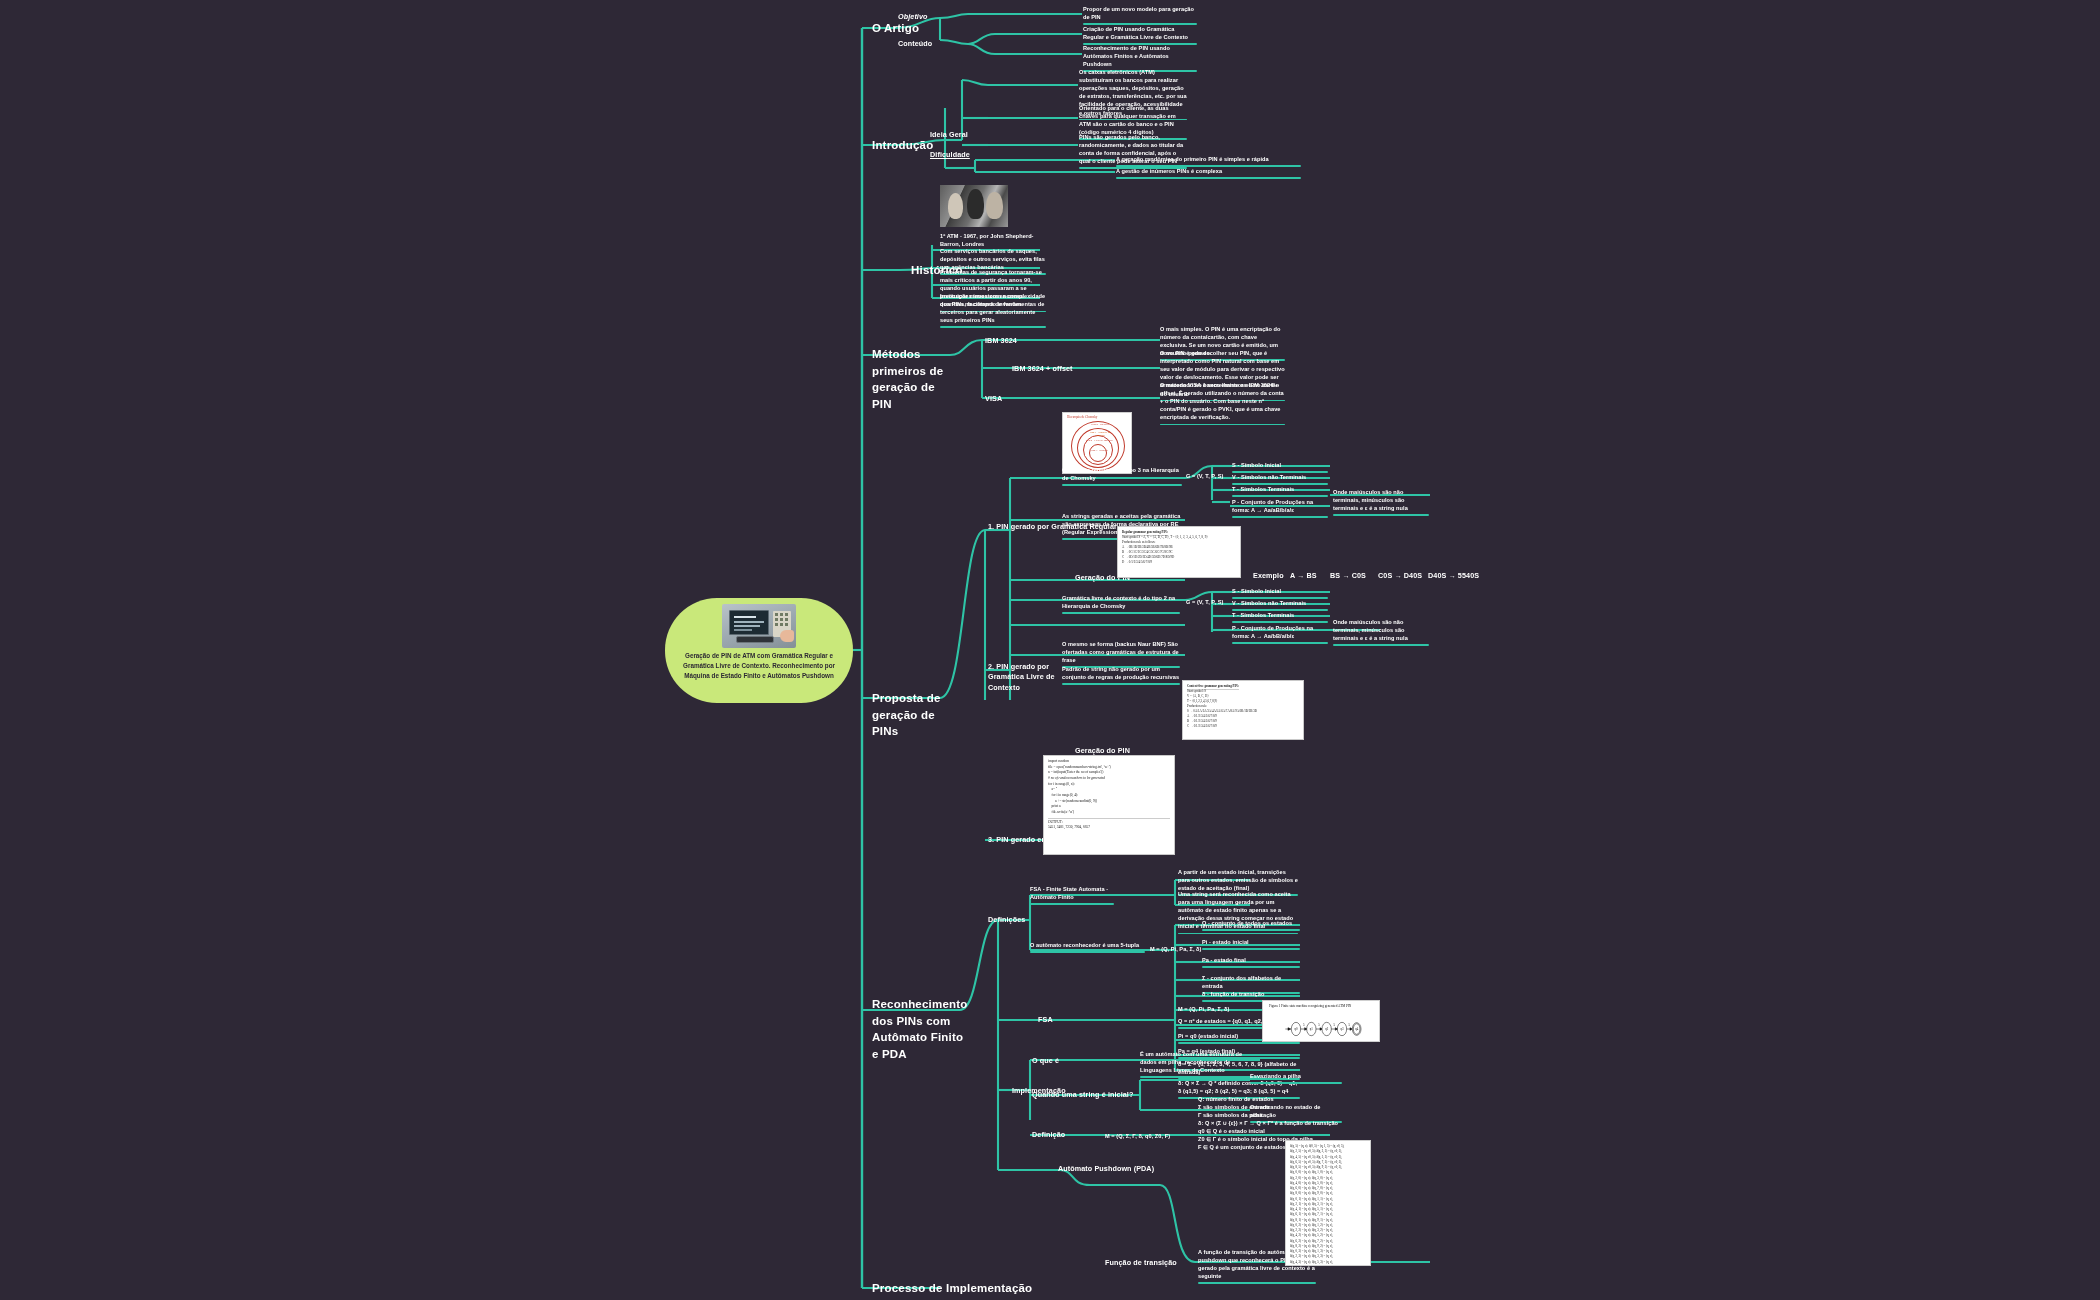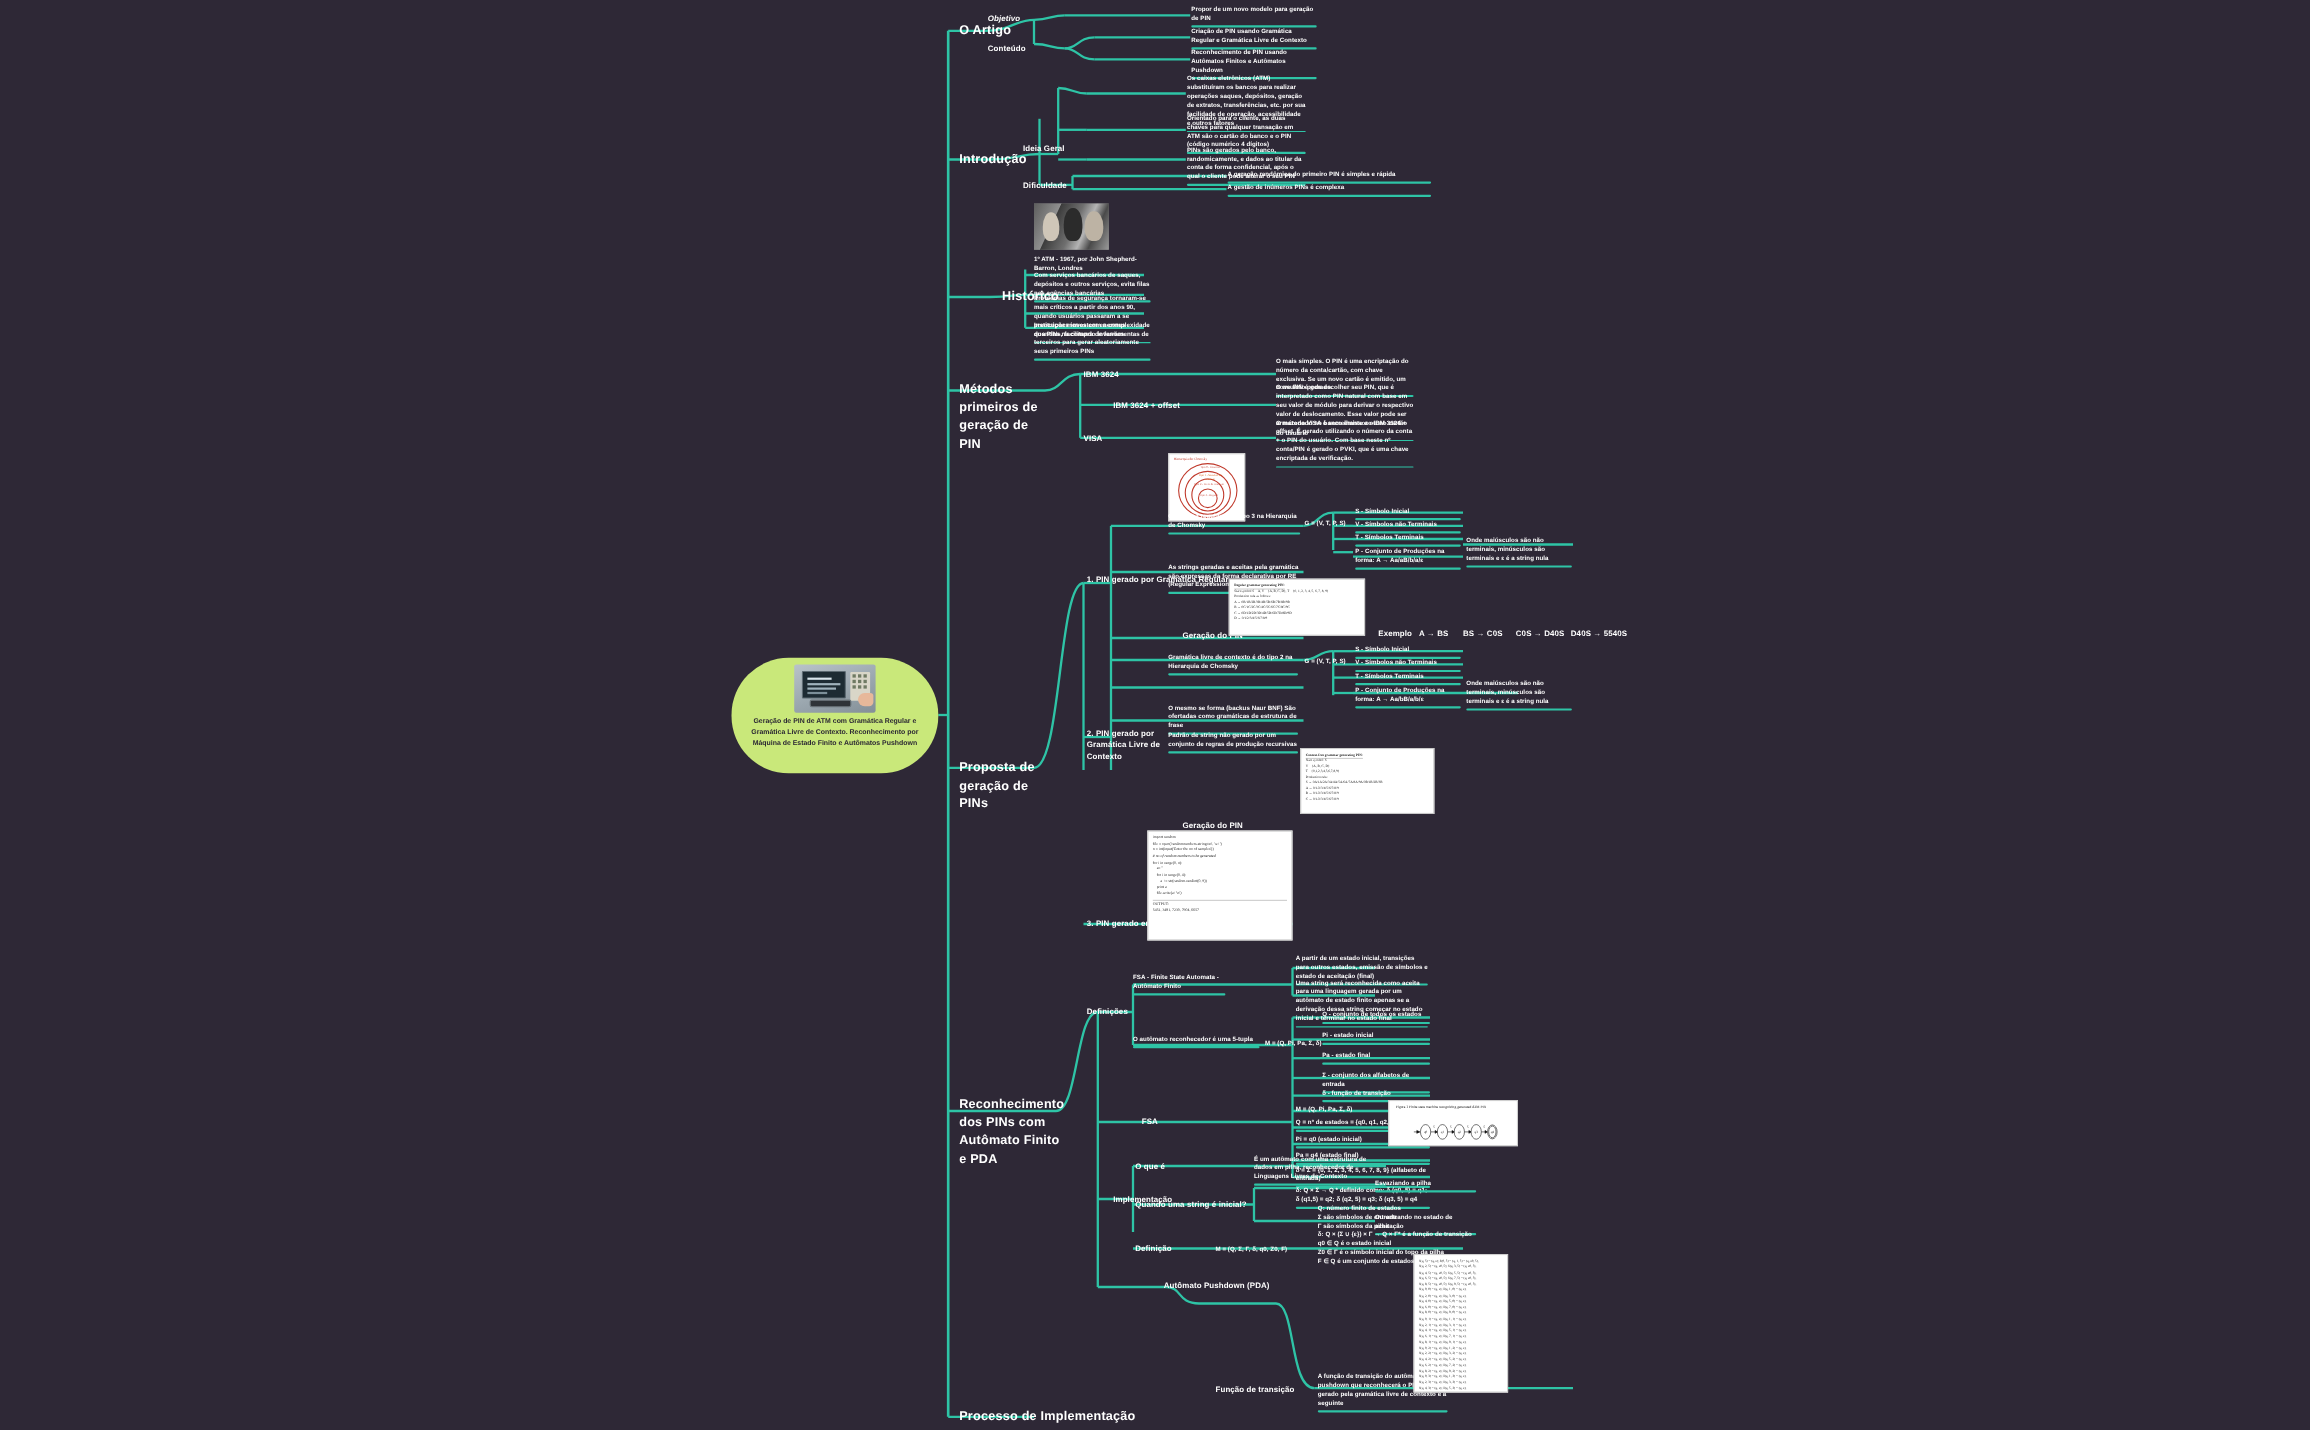--- a/index.html
+++ b/index.html
@@ -259,21 +259,21 @@
 
   <div class="node l1" style="left:872px; top:20px;">O Artigo</div>
   <div class="node l2" style="left:898px; top:12px;font-style:italic;">Objetivo</div>
   <div class="node l2" style="left:898px; top:39px;">Conteúdo</div>
   <div class="node l3 leafbar" style="left:1083px; top:5px; width:114px;">Propor de um novo modelo para geração de PIN</div>
   <div class="node l3 leafbar" style="left:1083px; top:25px; width:114px;">Criação de PIN usando Gramática Regular e Gramática Livre de Contexto</div>
   <div class="node l3 leafbar" style="left:1083px; top:44px; width:114px;">Reconhecimento de PIN usando Autômatos Finitos e  Autômatos Pushdown</div>
 
   <div class="node l1" style="left:872px; top:137px;">Introdução</div>
   <div class="node l2" style="left:930px; top:130px;">Ideia Geral</div>
-  <div class="node l2" style="left:930px; top:164px;">Dificuldade</div>
+  <div class="node l2" style="left:930px; top:150px;text-decoration:underline;">Dificuldade</div>
   <div class="node l3 leafbar" style="left:1079px; top:68px; width:108px;">Os caixas eletrônicos (ATM) substituíram os bancos para realizar operações saques, depósitos, geração de extratos, transferências, etc. por sua facilidade de operação, acessibilidade e outros fatores</div>
   <div class="node l3 leafbar" style="left:1079px; top:104px; width:108px;">Orientado para o cliente, as duas chaves para qualquer transação em ATM são o cartão do banco e o PIN (código numérico 4 dígitos)</div>
   <div class="node l3 leafbar" style="left:1079px; top:133px; width:108px;">PINs são gerados pelo banco, randomicamente, e dados ao titular da conta de forma confidencial, após o qual o cliente pode alterar o seu PIN</div>
   <div class="node l3 leafbar" style="left:1116px; top:155px; width:185px;">A geração randômica do primeiro PIN é simples e rápida</div>
   <div class="node l3 leafbar" style="left:1116px; top:167px; width:185px;">A gestão de inúmeros PINs é complexa</div>
 
   <div class="node l1" style="left:872px; top:262px;padding-left:39px;">Histórico</div>
   <div class="photo" style="left:940px; top:185px; width:68px; height:42px;">
     <span class="p1"></span>
       <span class="p2"></span>

